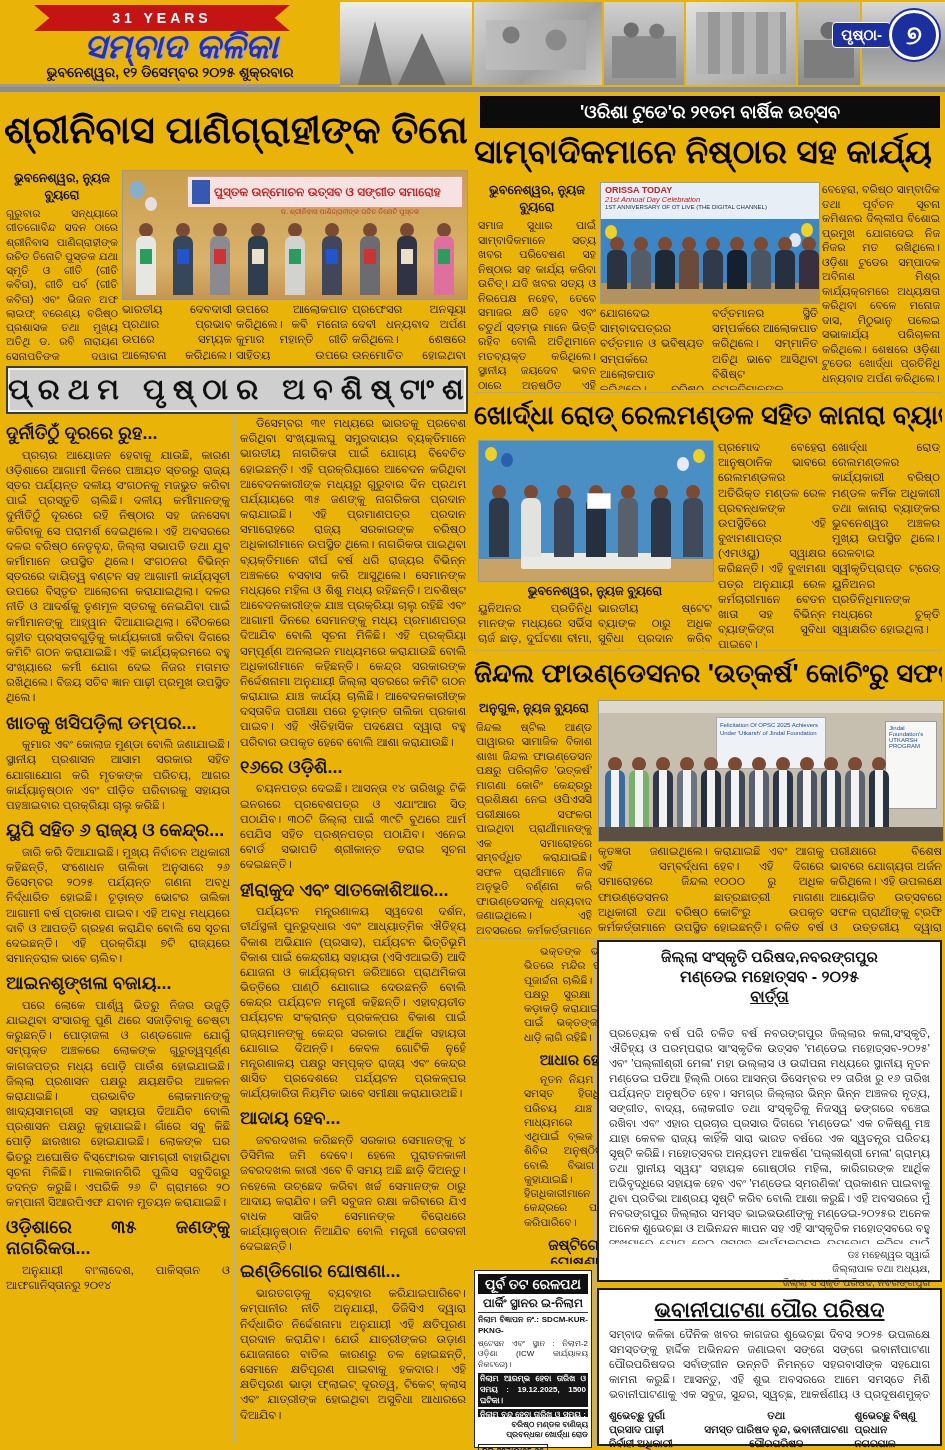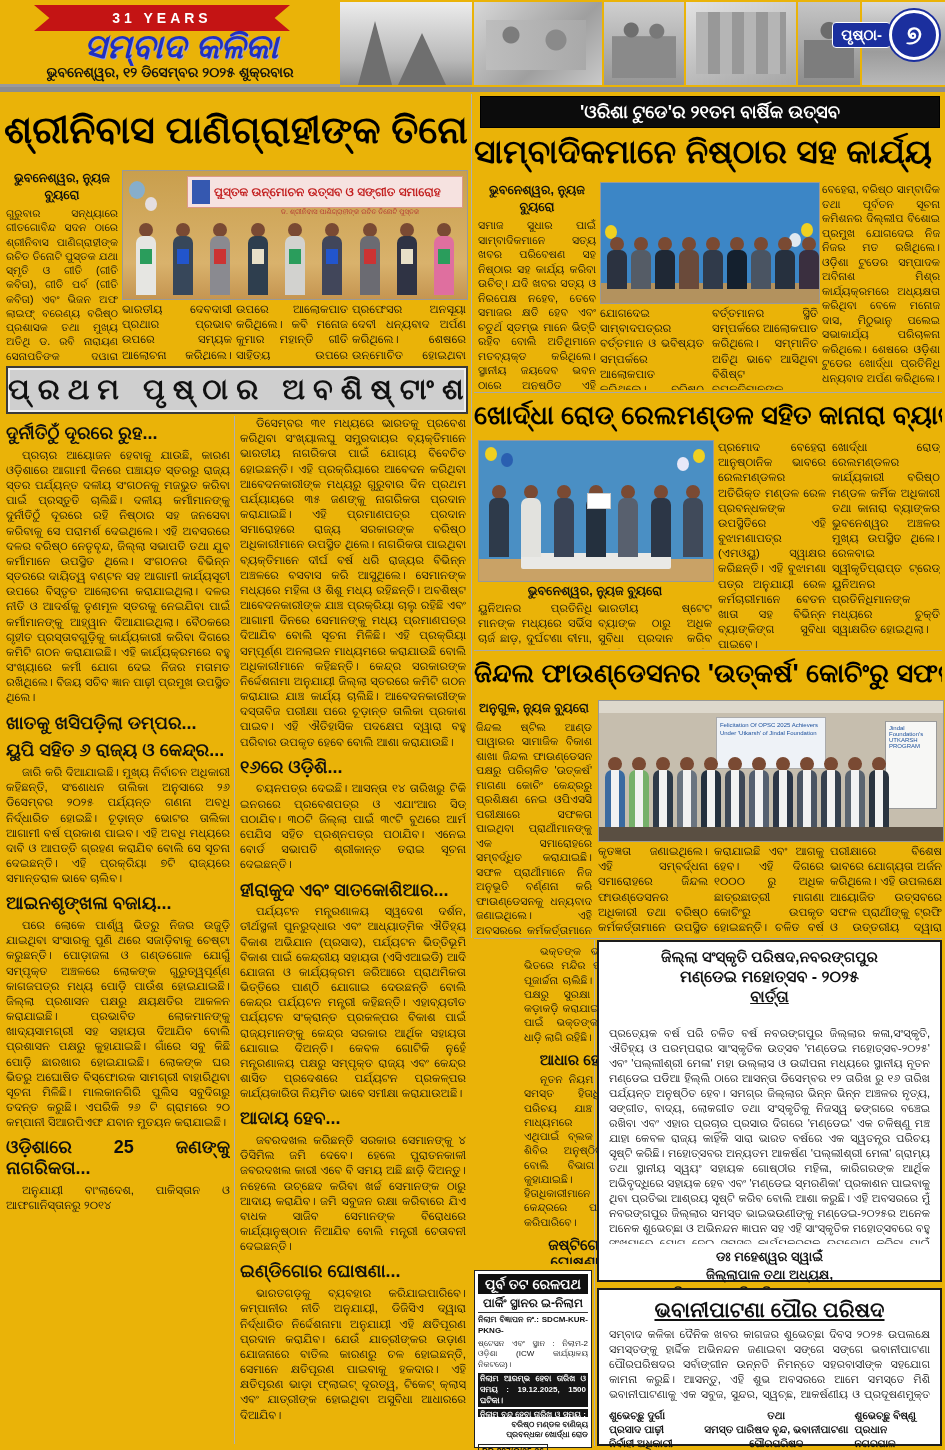--- a/index.html
+++ b/index.html
@@ -118,21 +118,21 @@
   .ad-sign{font-size:8px;font-weight:bold;text-align:right;margin-top:3px;}
   .ad-pr{display:inline-block;border:1px solid #222;font-size:8.5px;font-weight:bold;padding:1px 3px;margin-top:2px;}
 
   
   .noticebox{border:2px solid #1d1d1d;background:#fff;box-sizing:border-box;padding:6px 10px;}
   .nb-org{font-weight:bold;font-size:15px;text-align:center;}
   .nb-title{font-weight:bold;font-size:16px;text-align:center;margin-top:2px;}
   .nb-sub{font-weight:bold;font-size:16px;text-align:center;text-decoration:underline;margin:2px 0 20px;}
   .nb-title-big{font-weight:bold;font-size:21px;text-align:center;text-decoration:underline;margin:2px 0 5px;}
   .nb-body{font-size:11.2px;line-height:1.34;text-align:justify;overflow:hidden;}
-  .nb-sign{text-align:center;font-weight:bold;font-size:13px;line-height:1.4;margin-top:4px;}
+  .nb-sign{text-align:right;font-weight:normal;font-size:10px;line-height:1.4;margin-top:4px;}
   .nb-signrow{display:flex;justify-content:space-between;align-items:flex-end;font-weight:bold;
               font-size:10.5px;line-height:1.35;margin-top:5px;}
   .nb-signrow .c{text-align:center;}
 </style>
 </head>
 <body>
 
 <div id="page">
 
   <div class="abs ribbon">31 YEARS</div>
@@ -206,20 +206,25 @@
     <span>ପ୍ରଫେସର ଅନସୂୟା ଦେବୀ ଧନ୍ୟବାଦ ଅର୍ପଣ କରିଥିଲେ। ଶେଷରେ ଉନ୍ମୋଚିତ ହୋଇଥିବା ଗୀତି କବିତା ଉପରେ ସଂଗୀତ କାର୍ଯ୍ୟକ୍ରମ ଅନୁଷ୍ଠିତ ହୋଇଥିଲା।</span>
   </div>
 
   <div class="abs kicker" style="left:480px;top:96px;width:458px;height:30px;">'ଓରିଶା ଟୁଡେ'ର ୨୧ତମ ବାର୍ଷିକ ଉତ୍ସବ</div>
   <div class="abs headline clip" style="left:474px;top:129px;width:468px;height:48px;font-size:33px;line-height:46px;">ସାମ୍ବାଦିକମାନେ ନିଷ୍ଠାର ସହ କାର୍ଯ୍ୟ କରିବା ଉଚିତ</div>
   <div class="abs news clip" style="left:478px;top:182px;width:118px;height:208px;font-size:11px;">
     <div class="byline">ଭୁବନେଶ୍ୱର, ନ୍ୟୁଜ ବ୍ୟୁରୋ</div>
     <span>ସମାଜ ସୁଧାର ପାଇଁ ସାମ୍ବାଦିକମାନେ ସତ୍ୟ ଖବର ପରିବେଷଣ ସହ ନିଷ୍ଠାର ସହ କାର୍ଯ୍ୟ କରିବା ଉଚିତ୍। ଯଦି ଖବର ସତ୍ୟ ଓ ନିରପେକ୍ଷ ନହେବ, ତେବେ ସମାଜର କ୍ଷତି ହେବ ଏବଂ ଚତୁର୍ଥ ସ୍ତମ୍ଭ ମାନେ ଭିତ୍ତି ରହିବ ବୋଲି ଅତିଥିମାନେ ମତବ୍ୟକ୍ତ କରିଥିଲେ। ସ୍ଥାନୀୟ ଜୟଦେବ ଭବନ ଠାରେ ଅନୁଷ୍ଠିତ ଏହି ସମାରୋହରେ ବରିଷ୍ଠ ସାମ୍ବାଦିକ, ପ୍ରାଧ୍ୟାପକ ତଥା ବୁଦ୍ଧିଜୀବୀମାନେ ଯୋଗ ଦେଇଥିଲେ।</span>
   </div>
   <div class="abs photo photo-ot" style="left:600px;top:182px;width:218px;height:120px;">
+    <div class="ot-header">
+      <div class="ot-l1"><b>ORISSA TODAY</b></div>
+      <div class="ot-l2">21st Annual Day Celebration</div>
+      <div class="ot-l3">1ST ANNIVERSARY OF OT LIVE (THE DIGITAL CHANNEL)</div>
+    </div>
     <div class="balloon" style="left:4px;top:42px;background:#f0d020;"></div>
     <div class="balloon" style="right:6px;top:40px;background:#f0d020;"></div>
     <div class="balloon" style="right:18px;top:50px;background:#dfe8f0;"></div>
     <div class="ot-floor"></div>
     <div class="people-row short" style="bottom:14px;">
         <span class="person" style="--c: #2b3240;"></span>
         <span class="person" style="--c: #555c66;"></span>
         <span class="person" style="--c: #1f2835;"></span>
         <span class="person" style="--c: #6a4a3a;"></span>
         <span class="person" style="--c: #303a4a;"></span>
@@ -310,25 +315,26 @@
   <div class="abs news clip" style="left:830px;top:844px;width:112px;height:92px;">
     <span>ପରୀକ୍ଷାରେ ବିଶେଷ ଭାବରେ ଯୋଗ୍ୟତା ଅର୍ଜନ କରିଥିଲେ। ଏହି ଉପଲକ୍ଷେ ଆୟୋଜିତ ଉତ୍ସବରେ ସଫଳ ପ୍ରାର୍ଥୀଙ୍କୁ ଟ୍ରଫି ଓ ଉତ୍ତରୀୟ ଦ୍ୱାରା ସମ୍ମାନିତ କରାଯାଇଥିଲା।</span>
   </div>
   <div class="abs hrule" style="left:474px;top:938px;width:468px;"></div>
 
   <div class="abs rem-banner" style="left:6px;top:366px;width:458px;height:44px;">ପ୍ରଥମ ପୃଷ୍ଠାର ଅବଶିଷ୍ଟାଂଶ</div>
   <div class="abs news clip rem-col1" style="left:6px;top:416px;width:224px;height:1028px;">
       <div class="jump-head">ଦୁର୍ନୀତିଠୁଁ ଦୂରରେ ରୁହ...</div>
       <div class="para">ପ୍ରଚାର ଆୟୋଜନ ହେବାକୁ ଯାଉଛି, କାରଣ ଓଡ଼ିଶାରେ ଆଗାମୀ ଦିନରେ ପଞ୍ଚାୟତ ସ୍ତରରୁ ରାଜ୍ୟ ସ୍ତର ପର୍ଯ୍ୟନ୍ତ ଦଳୀୟ ସଂଗଠନକୁ ମଜଭୁତ କରିବା ପାଇଁ ପ୍ରସ୍ତୁତି ଚାଲିଛି। ଦଳୀୟ କର୍ମୀମାନଙ୍କୁ ଦୁର୍ନୀତିଠୁଁ ଦୂରରେ ରହି ନିଷ୍ଠାର ସହ ଜନସେବା କରିବାକୁ ସେ ପରାମର୍ଶ ଦେଇଥିଲେ। ଏହି ଅବସରରେ ଦଳର ବରିଷ୍ଠ ନେତୃବୃନ୍ଦ, ଜିଲ୍ଲା ସଭାପତି ତଥା ଯୁବ କର୍ମୀମାନେ ଉପସ୍ଥିତ ଥିଲେ। ସଂଗଠନର ବିଭିନ୍ନ ସ୍ତରରେ ଦାୟିତ୍ୱ ବଣ୍ଟନ ସହ ଆଗାମୀ କାର୍ଯ୍ୟସୂଚୀ ଉପରେ ବିସ୍ତୃତ ଆଲୋଚନା କରାଯାଇଥିଲା। ଦଳର ନୀତି ଓ ଆଦର୍ଶକୁ ତୃଣମୂଳ ସ୍ତରକୁ ନେଇଯିବା ପାଇଁ କର୍ମୀମାନଙ୍କୁ ଆହ୍ୱାନ ଦିଆଯାଇଥିଲା। ବୈଠକରେ ଗୃହୀତ ପ୍ରସ୍ତାବଗୁଡ଼ିକୁ କାର୍ଯ୍ୟକାରୀ କରିବା ଦିଗରେ କମିଟି ଗଠନ କରାଯାଇଛି। ଏହି କାର୍ଯ୍ୟକ୍ରମରେ ବହୁ ସଂଖ୍ୟାରେ କର୍ମୀ ଯୋଗ ଦେଇ ନିଜର ମତାମତ ରଖିଥିଲେ। ବିଜୟ ସଚିବ ଜ୍ଞାନ ପାଢ଼ୀ ପ୍ରମୁଖ ଉପସ୍ଥିତ ଥିଲେ।</div>
       <div class="jump-head">ଖାତକୁ ଖସିପଡ଼ିଲା ଡମ୍ପର...</div>
+      <div class="para">କୁମାର ଏବଂ କୋଲାଜ ମୁଣ୍ଡା ବୋଲି ଜଣାଯାଇଛି। ସ୍ଥାନୀୟ ପ୍ରଶାସନ ଆସାମ ସରକାର ସହିତ ଯୋଗାଯୋଗ କରି ମୃତକଙ୍କ ପରିଚୟ, ଆଗର କାର୍ଯ୍ୟାନୁଷ୍ଠାନ ଏବଂ ପୀଡ଼ିତ ପରିବାରକୁ ସହାୟତା ପହଞ୍ଚାଇବାର ପ୍ରକ୍ରିୟା ଚାଲୁ କରିଛି।</div>
       <div class="jump-head">ୟୁପି ସହିତ ୬ ରାଜ୍ୟ ଓ କେନ୍ଦ୍ର...</div>
       <div class="para">ଜାରି କରି ଦିଆଯାଇଛି। ମୁଖ୍ୟ ନିର୍ବାଚନ ଅଧିକାରୀ କହିଛନ୍ତି, ସଂଶୋଧନ ତାଲିକା ଅନୁସାରେ ୨୬ ଡିସେମ୍ବର ୨୦୨୫ ପର୍ଯ୍ୟନ୍ତ ଗଣନା ଅବଧି ନିର୍ଦ୍ଧାରିତ ହୋଇଛି। ଚୂଡ଼ାନ୍ତ ଭୋଟର ତାଲିକା ଆଗାମୀ ବର୍ଷ ପ୍ରକାଶ ପାଇବ। ଏହି ଅବଧି ମଧ୍ୟରେ ଦାବି ଓ ଆପତ୍ତି ଗ୍ରହଣ କରାଯିବ ବୋଲି ସେ ସୂଚନା ଦେଇଛନ୍ତି। ଏହି ପ୍ରକ୍ରିୟା ୭ଟି ରାଜ୍ୟରେ ସମାନ୍ତରାଳ ଭାବେ ଚାଲିବ।</div>
       <div class="jump-head">ଆଇନଶୃଙ୍ଖଳା ବଜାୟ...</div>
       <div class="para">ପରେ ଲୋକେ ପାର୍ଶ୍ୱ ଭିତରୁ ନିଜର ଉଜୁଡ଼ି ଯାଇଥିବା ସଂସାରକୁ ପୁଣି ଥରେ ସଜାଡ଼ିବାକୁ ଚେଷ୍ଟା କରୁଛନ୍ତି। ପୋଡ଼ାଜଳା ଓ ଗଣ୍ଡଗୋଳ ଯୋଗୁଁ ସମ୍ପୃକ୍ତ ଅଞ୍ଚଳରେ ଲୋକଙ୍କ ଗୁରୁତ୍ୱପୂର୍ଣ୍ଣ କାଗଜପତ୍ର ମଧ୍ୟ ପୋଡ଼ି ପାଉଁଶ ହୋଇଯାଇଛି। ଜିଲ୍ଲା ପ୍ରଶାସନ ପକ୍ଷରୁ କ୍ଷୟକ୍ଷତିର ଆକଳନ କରାଯାଇଛି। ପ୍ରଭାବିତ ଲୋକମାନଙ୍କୁ ଖାଦ୍ୟସାମଗ୍ରୀ ସହ ସହାୟତା ଦିଆଯିବ ବୋଲି ପ୍ରଶାସନ ପକ୍ଷରୁ କୁହାଯାଇଛି। ଗାଁରେ ସବୁ କିଛି ପୋଡ଼ି ଛାରଖାର ହୋଇଯାଇଛି। ଲୋକଙ୍କ ଘର ଭିତରୁ ଅଘୋଷିତ ବିସ୍ଫୋରକ ସାମଗ୍ରୀ ବାହାରିଥିବା ସୂଚନା ମିଳିଛି। ମାଲକାନଗିରି ପୁଲିସ ସବୁଦିଗରୁ ତଦନ୍ତ କରୁଛି। ଏପରିକି ୨୬ ଟି ଗ୍ରାମରେ ୨୦ କମ୍ପାନୀ ସିଆରପିଏଫ ଯବାନ ମୁତୟନ କରାଯାଇଛି।</div>
-      <div class="jump-head">ଓଡ଼ିଶାରେ 25 ଜଣଙ୍କୁ ନାଗରିକତା...</div>
+      <div class="jump-head">ଓଡ଼ିଶାରେ ୩୫ ଜଣଙ୍କୁ ନାଗରିକତା...</div>
       <div class="para">ଅନୁଯାୟୀ ବାଂଲାଦେଶ, ପାକିସ୍ତାନ ଓ ଆଫଗାନିସ୍ତାନରୁ ୨୦୧୪</div>
     </div>
   <div class="abs vrule" style="left:234px;top:416px;height:1028px;"></div>
   <div class="abs news clip rem-col2" style="left:240px;top:416px;width:226px;height:1028px;">
       <div class="para">ଡିସେମ୍ବର ୩୧ ମଧ୍ୟରେ ଭାରତକୁ ପ୍ରବେଶ କରିଥିବା ସଂଖ୍ୟାଲଘୁ ସମ୍ପ୍ରଦାୟର ବ୍ୟକ୍ତିମାନେ ଭାରତୀୟ ନାଗରିକତା ପାଇଁ ଯୋଗ୍ୟ ବିବେଚିତ ହୋଇଛନ୍ତି। ଏହି ପ୍ରକ୍ରିୟାରେ ଆବେଦନ କରିଥିବା ଆବେଦନକାରୀଙ୍କ ମଧ୍ୟରୁ ଗୁରୁବାର ଦିନ ପ୍ରଥମ ପର୍ଯ୍ୟାୟରେ ୩୫ ଜଣଙ୍କୁ ନାଗରିକତା ପ୍ରଦାନ କରାଯାଇଛି। ଏହି ପ୍ରମାଣପତ୍ର ପ୍ରଦାନ ସମାରୋହରେ ରାଜ୍ୟ ସରକାରଙ୍କ ବରିଷ୍ଠ ଅଧିକାରୀମାନେ ଉପସ୍ଥିତ ଥିଲେ। ନାଗରିକତା ପାଇଥିବା ବ୍ୟକ୍ତିମାନେ ଦୀର୍ଘ ବର୍ଷ ଧରି ରାଜ୍ୟର ବିଭିନ୍ନ ଅଞ୍ଚଳରେ ବସବାସ କରି ଆସୁଥିଲେ। ସେମାନଙ୍କ ମଧ୍ୟରେ ମହିଳା ଓ ଶିଶୁ ମଧ୍ୟ ରହିଛନ୍ତି। ଅବଶିଷ୍ଟ ଆବେଦନକାରୀଙ୍କ ଯାଞ୍ଚ ପ୍ରକ୍ରିୟା ଚାଲୁ ରହିଛି ଏବଂ ଆଗାମୀ ଦିନରେ ସେମାନଙ୍କୁ ମଧ୍ୟ ପ୍ରମାଣପତ୍ର ଦିଆଯିବ ବୋଲି ସୂଚନା ମିଳିଛି। ଏହି ପ୍ରକ୍ରିୟା ସମ୍ପୂର୍ଣ୍ଣ ଅନଲାଇନ ମାଧ୍ୟମରେ କରାଯାଉଛି ବୋଲି ଅଧିକାରୀମାନେ କହିଛନ୍ତି। କେନ୍ଦ୍ର ସରକାରଙ୍କ ନିର୍ଦ୍ଦେଶନାମା ଅନୁଯାୟୀ ଜିଲ୍ଲା ସ୍ତରରେ କମିଟି ଗଠନ କରାଯାଇ ଯାଞ୍ଚ କାର୍ଯ୍ୟ ଚାଲିଛି। ଆବେଦନକାରୀଙ୍କ ଦସ୍ତାବିଜ ପରୀକ୍ଷା ପରେ ଚୂଡ଼ାନ୍ତ ତାଲିକା ପ୍ରକାଶ ପାଇବ। ଏହି ଐତିହାସିକ ପଦକ୍ଷେପ ଦ୍ୱାରା ବହୁ ପରିବାର ଉପକୃତ ହେବେ ବୋଲି ଆଶା କରାଯାଉଛି।</div>
       <div class="jump-head">୧୬ରେ ଓଡ଼ିଶି...</div>
       <div class="para">ଚୟନପତ୍ର ଦେଇଛି। ଆସନ୍ତା ୧୪ ତାରିଖରୁ ଟିକି ଇନରରେ ପ୍ରବେଶପତ୍ର ଓ ଏଯାଂଆର ସିଡ୍ ପଠାଯିବ। ୩୦ଟି ଜିଲ୍ଲା ପାଇଁ ୩୯ଟି ବୁଥରେ ଆର୍ମ ପେଯିସ ସହିତ ପ୍ରଶ୍ନପତ୍ର ପଠାଯିବ। ଏନେଇ ବୋର୍ଡ ସଭାପତି ଶ୍ରୀକାନ୍ତ ତରାଇ ସୂଚନା ଦେଇଛନ୍ତି।</div>
       <div class="jump-head">ହୀରାକୁଦ ଏବଂ ସାତକୋଶିଆର...</div>
       <div class="para">ପର୍ଯ୍ୟଟନ ମନ୍ତ୍ରଣାଳୟ ସ୍ୱଦେଶ ଦର୍ଶନ, ତୀର୍ଥସ୍ଥଳୀ ପୁନରୁଦ୍ଧାର ଏବଂ ଆଧ୍ୟାତ୍ମିକ ଐତିହ୍ୟ ବିକାଶ ଅଭିଯାନ (ପ୍ରସାଦ), ପର୍ଯ୍ୟଟନ ଭିତ୍ତିଭୂମି ବିକାଶ ପାଇଁ କେନ୍ଦ୍ରୀୟ ସହାୟତା (ଏସିଏଆଇଡି) ଆଦି ଯୋଜନା ଓ କାର୍ଯ୍ୟକ୍ରମ ଜରିଆରେ ପ୍ରାଥମିକତା ଭିତ୍ତିରେ ପାଣ୍ଠି ଯୋଗାଇ ଦେଉଛନ୍ତି ବୋଲି କେନ୍ଦ୍ର ପର୍ଯ୍ୟଟନ ମନ୍ତ୍ରୀ କହିଛନ୍ତି। ଏହାବ୍ୟତୀତ ପର୍ଯ୍ୟଟନ ସଂକ୍ରାନ୍ତ ପ୍ରକଳ୍ପର ବିକାଶ ପାଇଁ ରାଜ୍ୟମାନଙ୍କୁ କେନ୍ଦ୍ର ସରକାର ଆର୍ଥିକ ସହାୟତା ଯୋଗାଇ ଦିଅନ୍ତି। କେବଳ ଗୋଟିକି ନୁହେଁ ମନ୍ତ୍ରଣାଳୟ ପକ୍ଷରୁ ସମ୍ପୃକ୍ତ ରାଜ୍ୟ ଏବଂ କେନ୍ଦ୍ର ଶାସିତ ପ୍ରଦେଶରେ ପର୍ଯ୍ୟଟନ ପ୍ରକଳ୍ପର କାର୍ଯ୍ୟକାରିତା ନିୟମିତ ଭାବେ ସମୀକ୍ଷା କରାଯାଉଅଛି।</div>
       <div class="jump-head">ଆଦାୟ ହେବ...</div>

